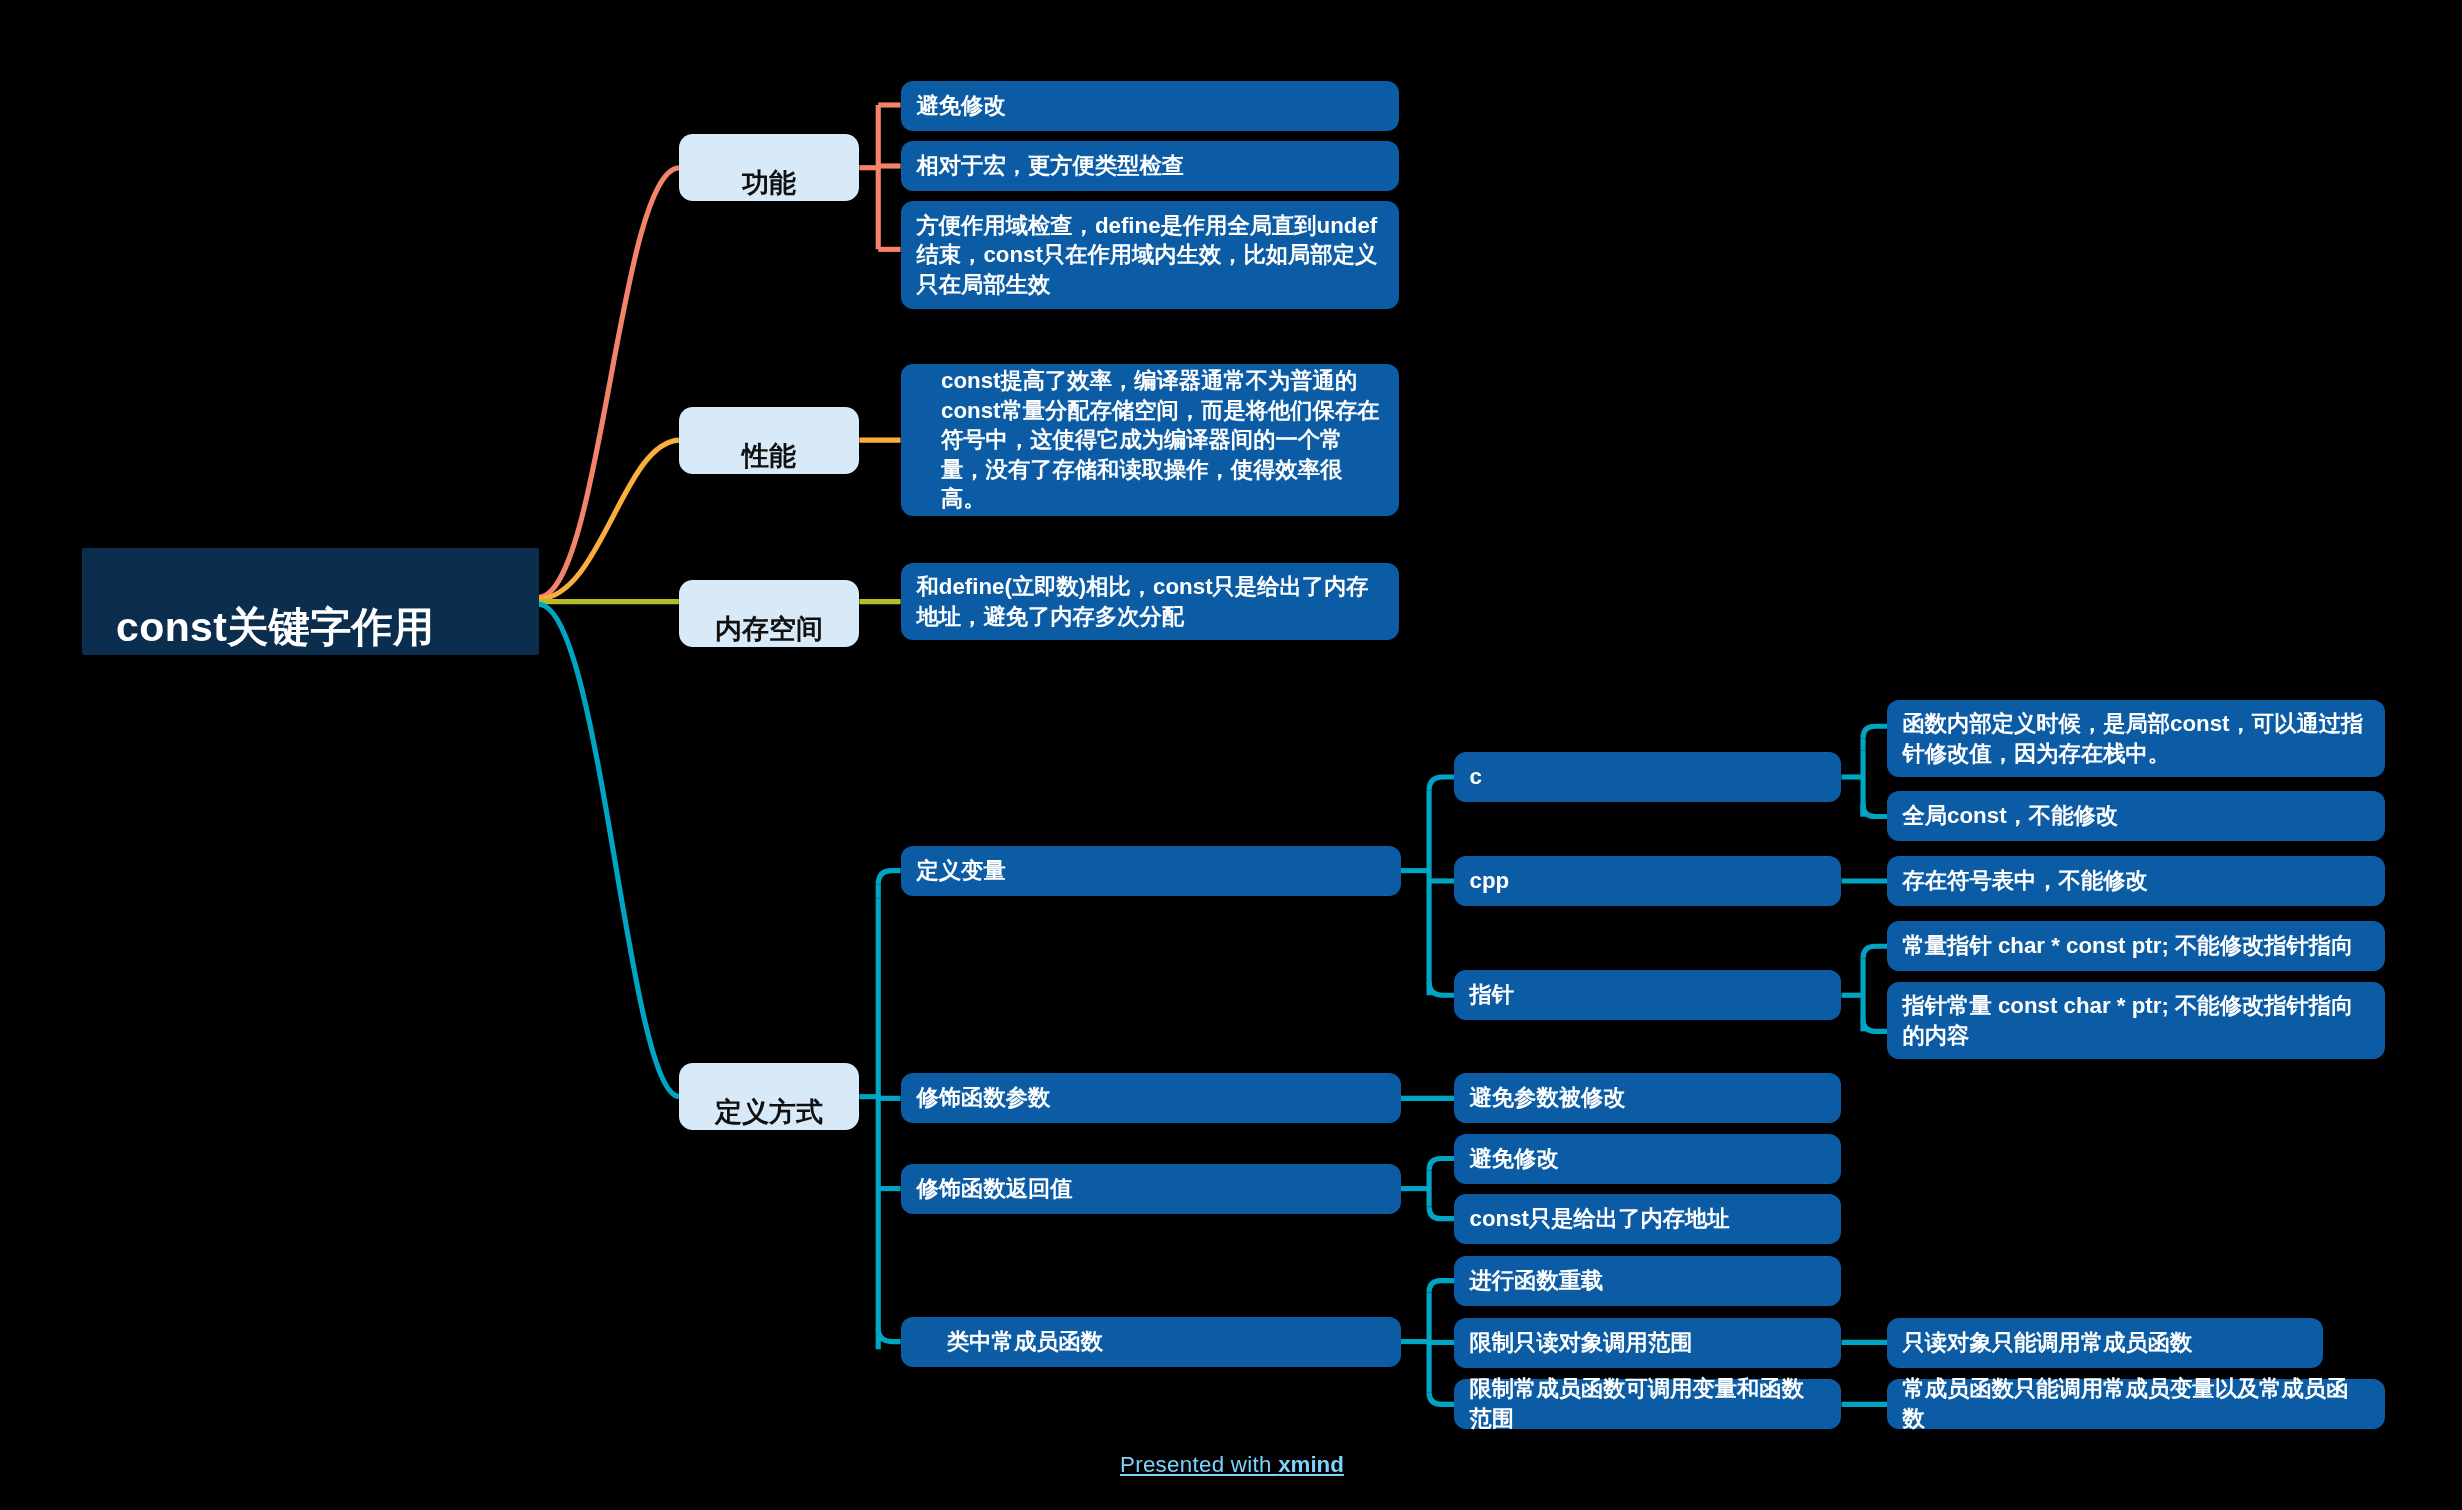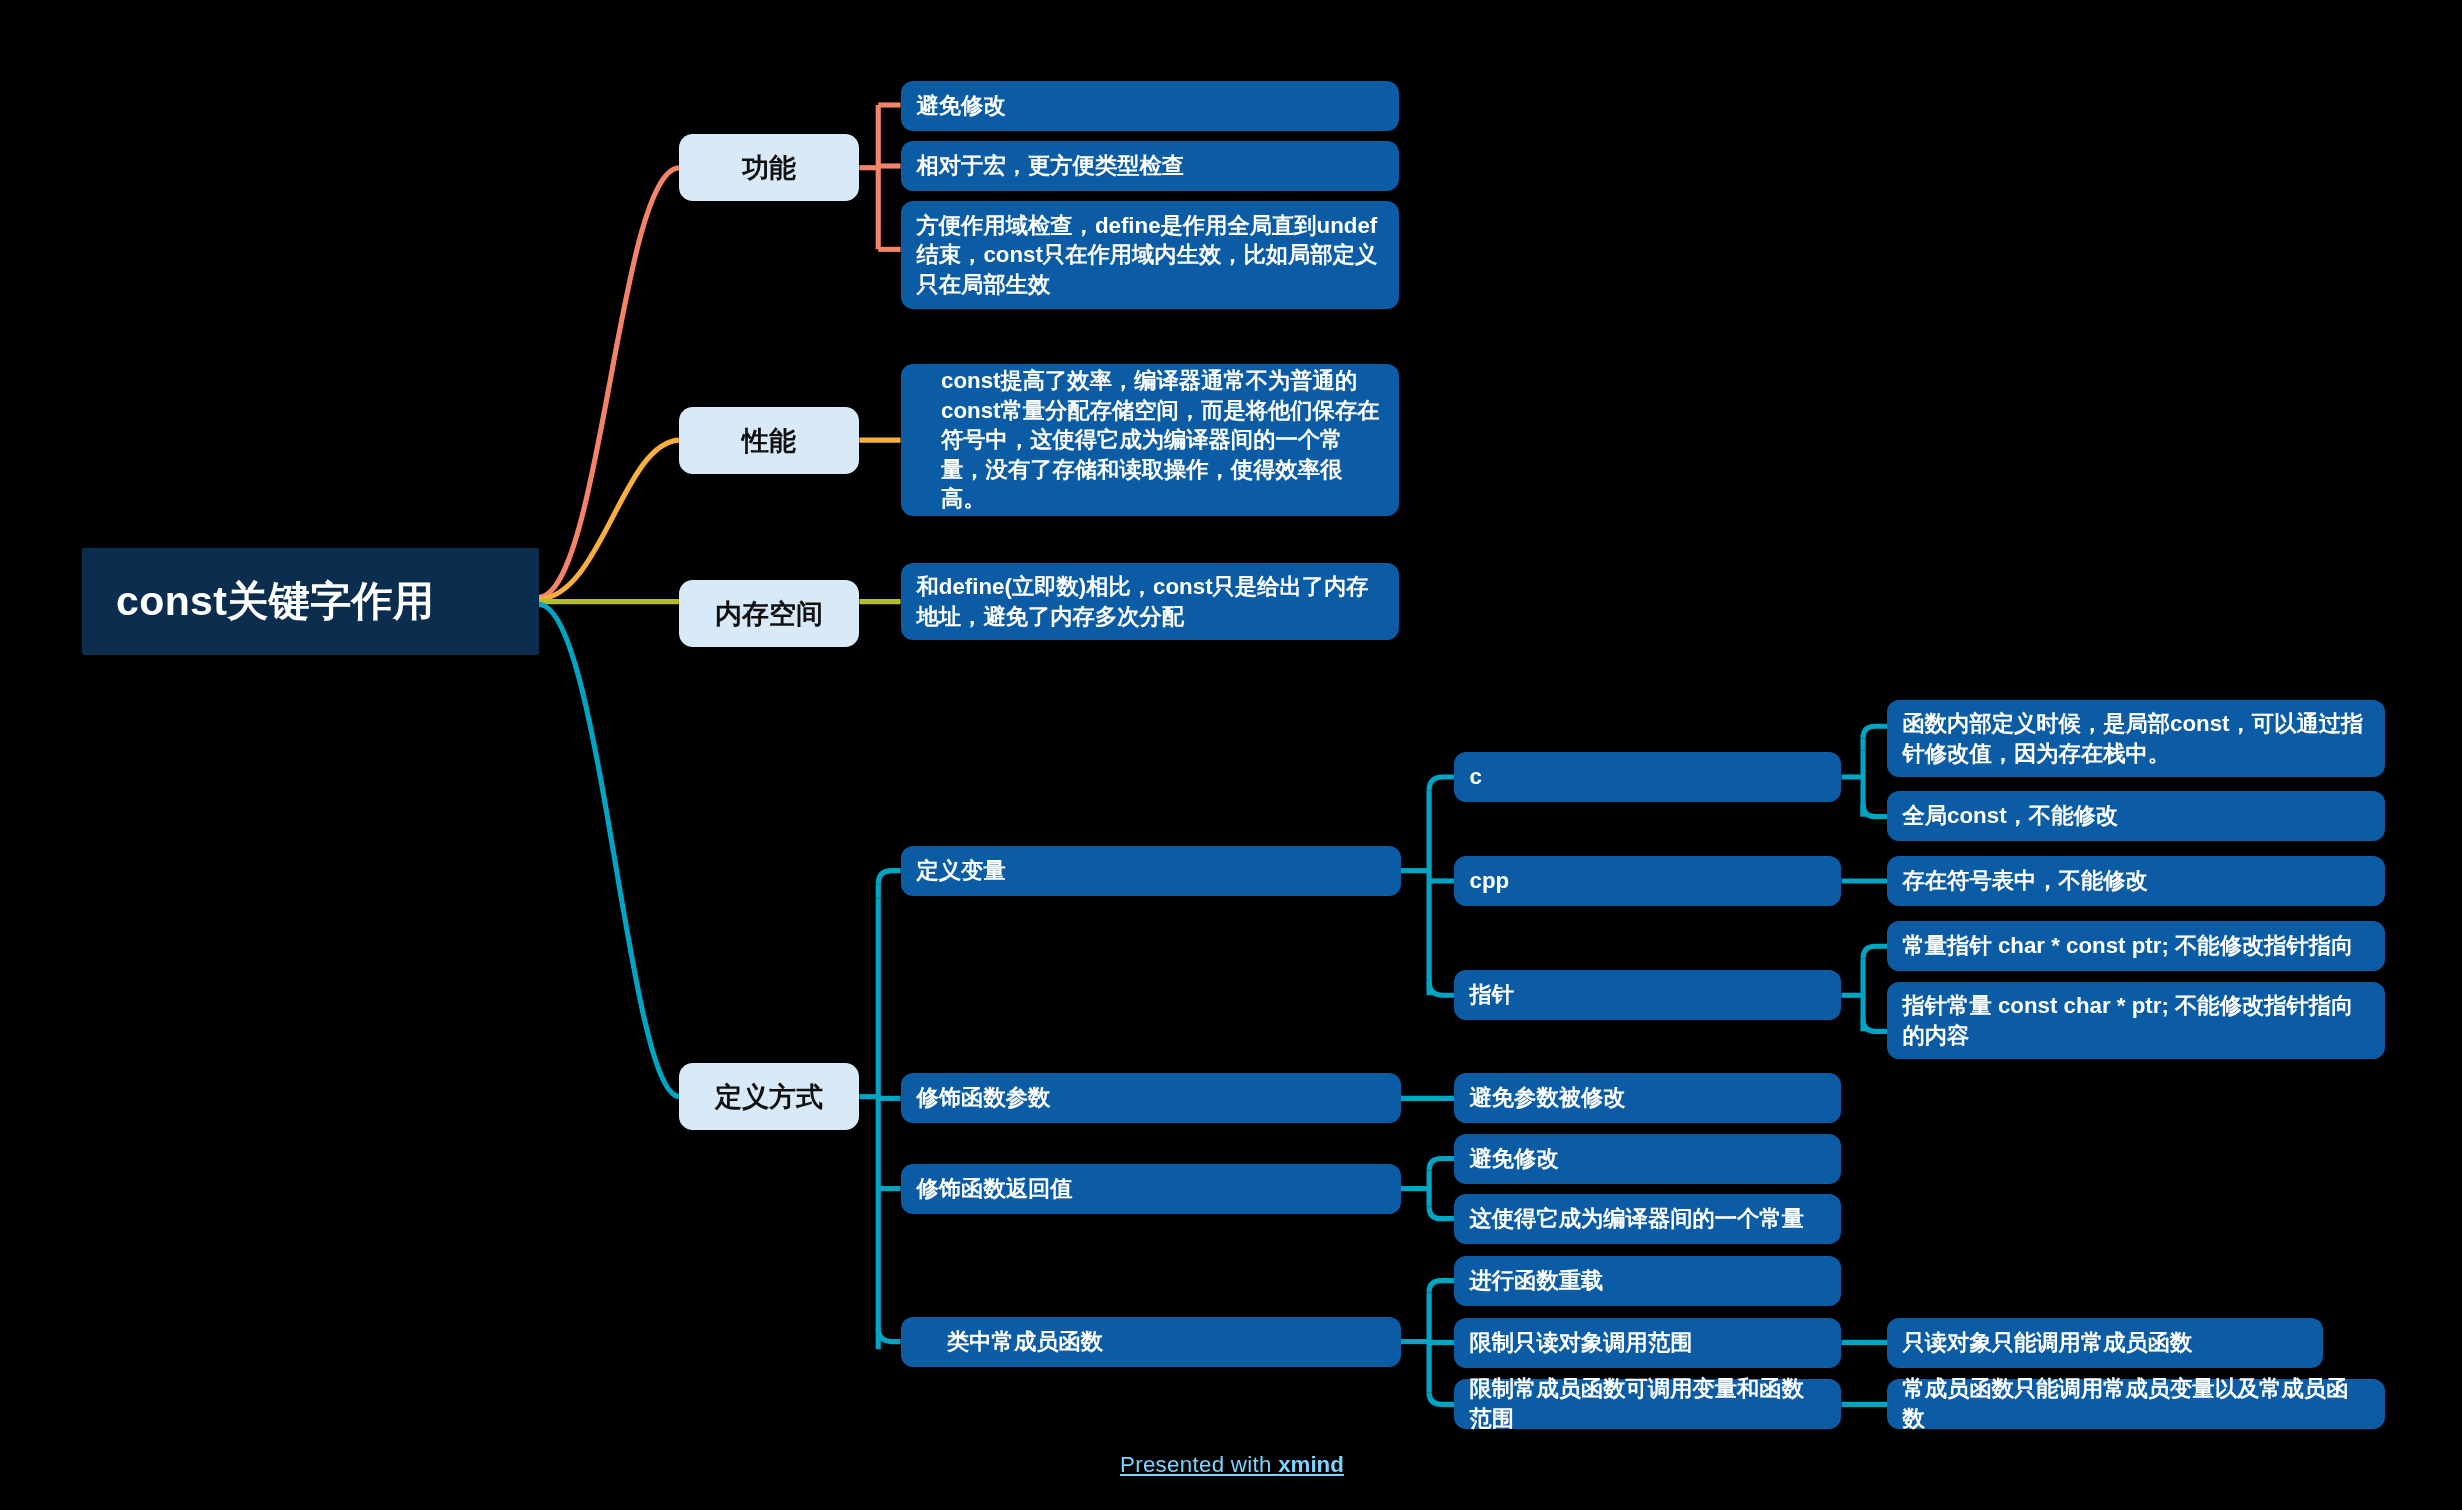--- a/index.html
+++ b/index.html
@@ -23,21 +23,21 @@
     left: 0;
     top: 0;
     width: 2462px;
     height: 1511px;
     pointer-events: none;
   }
   .node {
     position: absolute;
     box-sizing: border-box;
     display: flex;
-    align-items: center;
+    align-items: flex-end;
     border-radius: 12px;
     z-index: 5;
   }
   .node .txt {
     display: block;
     width: 100%;
   }
   
   .n-root {
     background: #0b2d4e;
@@ -236,21 +236,21 @@
 
   <div class="node n-topic" style="left:901px; top:1164px; width:500px; height:50px;">
     <span class="txt">修饰函数返回值</span>
   </div>
 
   <div class="node n-topic" style="left:1454px; top:1134px; width:387px; height:50px;">
     <span class="txt">避免修改</span>
   </div>
 
   <div class="node n-topic" style="left:1454px; top:1194px; width:387px; height:50px;">
-    <span class="txt">这使得它成为编译器间的一个常量</span>
+    <span class="txt">const只是给出了内存地址</span>
   </div>
 
   <div class="node n-topic" style="left:901px; top:1317px; width:500px; height:50px;padding-left:46px;">
     <span class="txt">类中常成员函数</span>
   </div>
 
   <div class="node n-topic" style="left:1454px; top:1256px; width:387px; height:50px;">
     <span class="txt">进行函数重载</span>
   </div>
 

